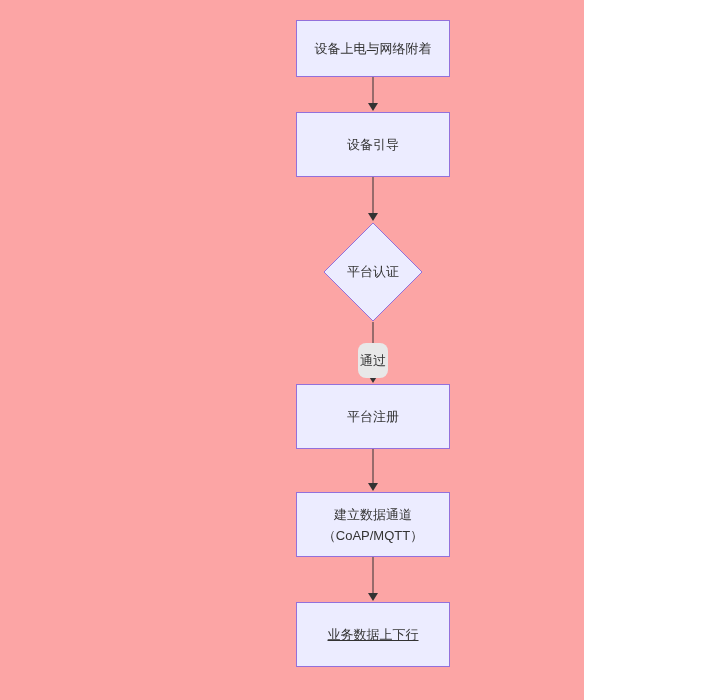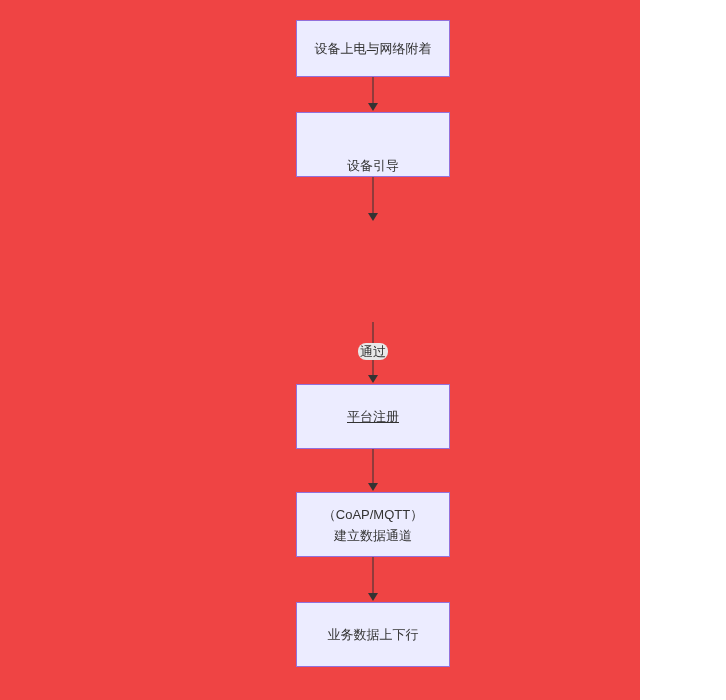--- a/index.html
+++ b/index.html
@@ -3,23 +3,23 @@
 <meta charset="utf-8">
 <style>
   html, body {
     margin: 0;
     padding: 0;
     background: #ffffff;
     font-family: "Liberation Sans", "DejaVu Sans", sans-serif;
   }
   .canvas {
     position: relative;
-    width: 640px;
+    width: 584px;
     height: 700px;
-    background: #ef4444;
+    background: #fca5a5;
     overflow: hidden;
   }
   .node.rect {
     position: absolute;
     left: 296px;
     width: 154px;
     box-sizing: border-box;
     background: #ECECFF;
     border: 1px solid #9370DB;
     color: #333333;
@@ -74,72 +74,78 @@
     transform: translateX(-50%);
   }
   .edge .edge-label {
     position: absolute;
     left: 50%;
     transform: translateX(-50%);
     background: #e8e8e8;
     color: #333333;
     font-size: 13px;
     line-height: 17px;
-    padding: 0 2px;
+    padding: 9px 2px;
     white-space: nowrap;
     z-index: 2;
     border-radius: 8px;
   }
 </style>
 </head>
 <body>
 
 <div class="canvas">
 
   <div class="node rect" style="top:20px;height:57px;">
     <div>设备上电与网络附着</div>
   </div>
 
   <div class="edge" style="top:77px;height:34px;">
     <div class="line"></div>
     <div class="arrowhead"></div>
   </div>
 
-  <div class="node rect" style="top:112px;height:65px;justify-content:flex-end;">
+  <div class="node rect" style="top:112px;height:65px;">
     <div>设备引导</div>
   </div>
 
   <div class="edge" style="top:177px;height:44px;">
     <div class="line"></div>
     <div class="arrowhead"></div>
   </div>
 
+  <div class="diamond-wrap">
+    <svg width="100" height="100" viewBox="0 0 100 100">
+      <polygon points="50,1 99,50 50,99 1,50" fill="#ECECFF" stroke="#9370DB" stroke-width="1"></polygon>
+    </svg>
+    <div class="diamond-label">平台认证</div>
+  </div>
 
   <div class="edge" style="top:322px;height:61px;">
     <div class="line"></div>
     <span class="edge-label" style="top:21px;">通过</span>
     <div class="arrowhead"></div>
   </div>
 
-  <div class="node rect" style="top:384px;height:65px;text-decoration:underline;">
+  <div class="node rect" style="top:384px;height:65px;">
     <div>平台注册</div>
   </div>
 
   <div class="edge" style="top:449px;height:42px;">
     <div class="line"></div>
     <div class="arrowhead"></div>
   </div>
 
   <div class="node rect" style="top:492px;height:65px;">
+    <div>建立数据通道</div>
     <div>（CoAP/MQTT）</div>
-    <div>建立数据通道</div>
   </div>
 
   <div class="edge" style="top:557px;height:44px;">
     <div class="line"></div>
     <div class="arrowhead"></div>
   </div>
 
-  <div class="node rect" style="top:602px;height:65px;">
+  <div class="node rect" style="top:602px;height:65px;text-decoration:underline;">
     <div>业务数据上下行</div>
   </div>
 
 </div>
 
 </body></html>

